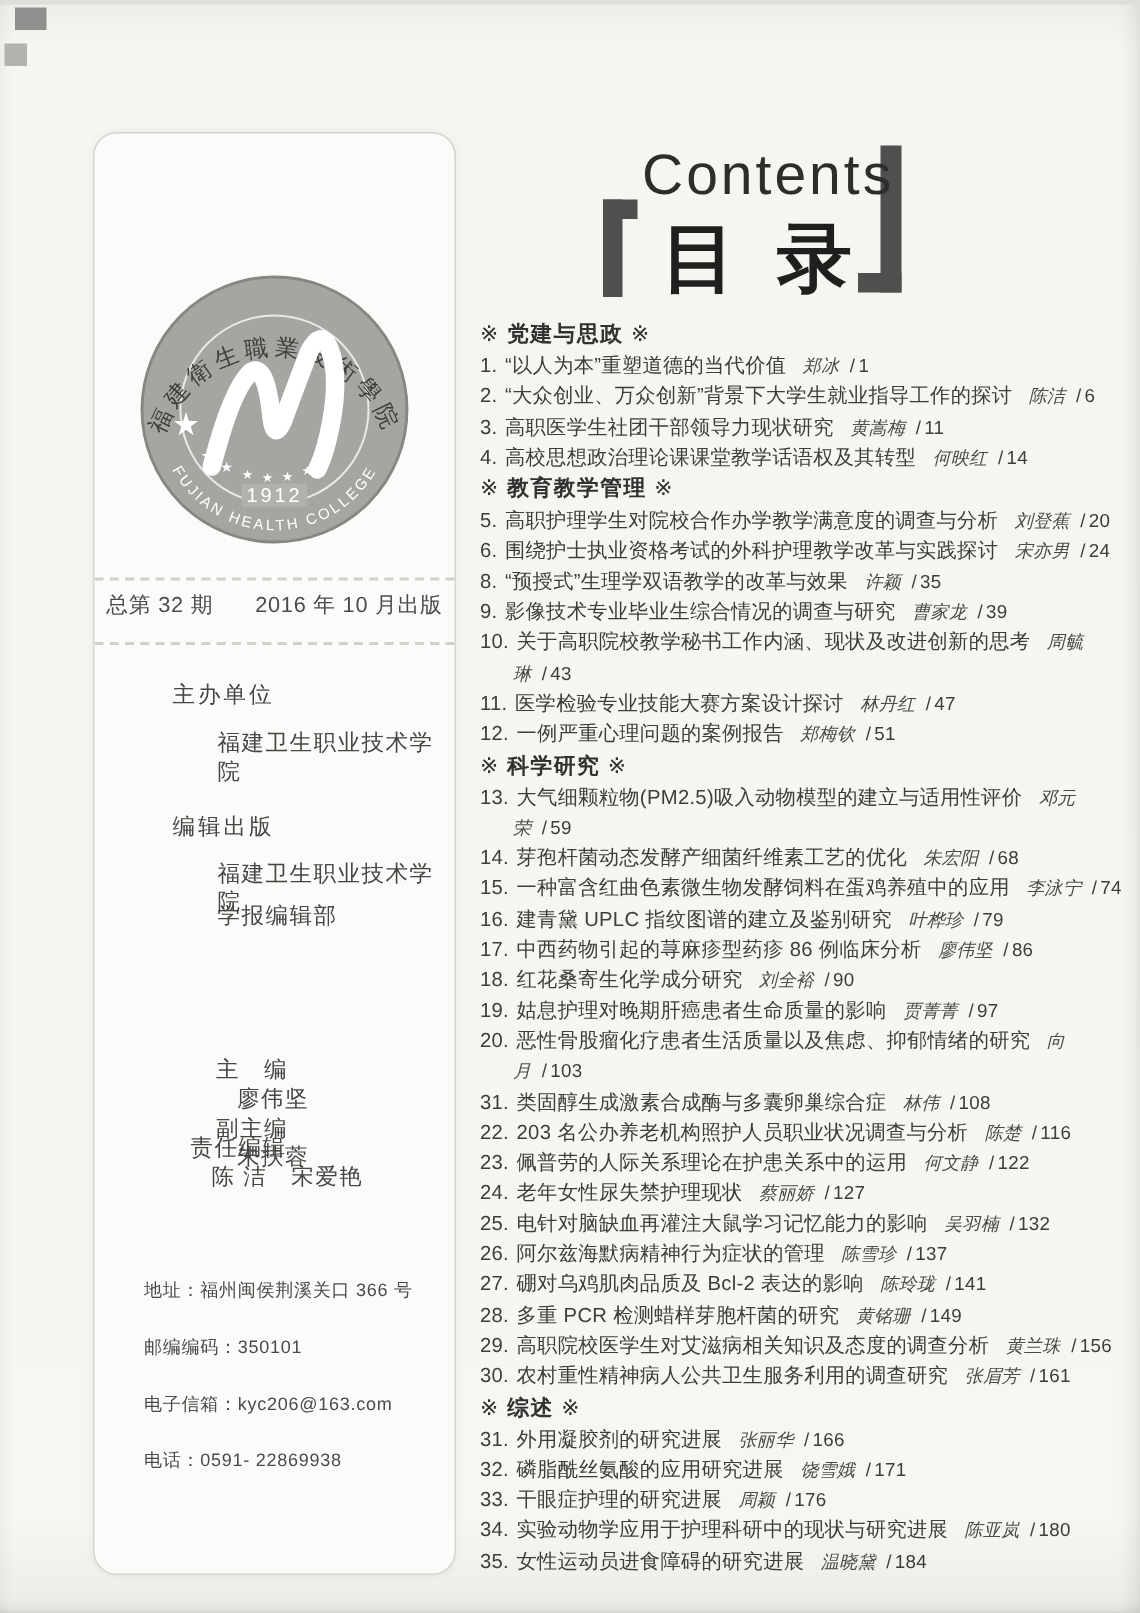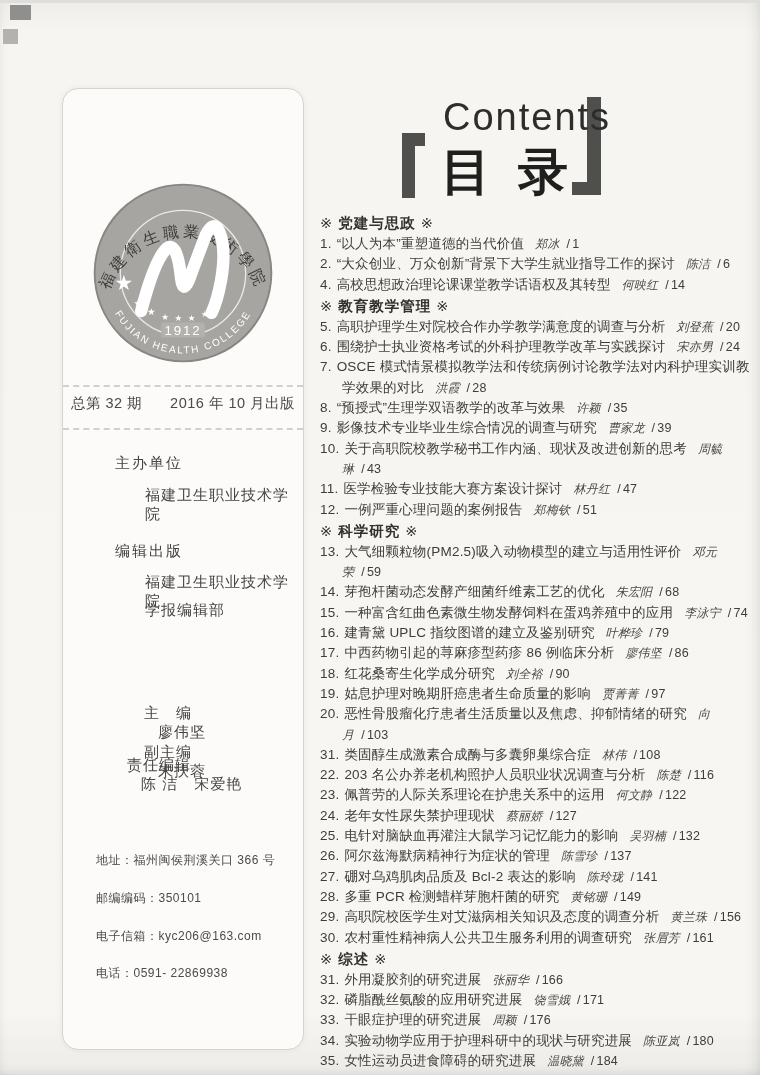--- a/index.html
+++ b/index.html
@@ -21,21 +21,21 @@
   .issue-line{position:absolute;top:305px;left:0;width:100%;display:flex;justify-content:center;gap:28px;
               font-size:14.5px;color:#4a4a48;letter-spacing:.5px;}
   .org-label{position:absolute;left:52px;font-size:15px;letter-spacing:2px;color:#454543;}
   .org-value{position:absolute;left:82px;font-size:15px;letter-spacing:1px;color:#454543;}
   .staff-row{position:absolute;font-size:15px;color:#454543;white-space:pre;letter-spacing:1px;}
   .staff-role{display:inline-block;}
   .staff-names{display:inline-block;margin-left:14px;}
   .contact-line{position:absolute;left:33px;font-size:12px;color:#4a4a48;letter-spacing:.5px;white-space:pre;}
 
   
-  .title-en{position:absolute;left:428px;top:96px;font-size:38px;color:#2d2d2b;letter-spacing:2px;margin-left:15px;}
+  .title-en{position:absolute;left:428px;top:96px;font-size:38px;color:#2d2d2b;letter-spacing:2px;}
   .title-zh{position:absolute;left:441px;top:139px;font-size:50px;font-weight:700;letter-spacing:27px;color:#1f1f1d;}
   .br-left{position:absolute;left:402px;top:133px;width:10px;height:52px;
            border-left:13px solid #4f4f4d;border-top:13px solid #4f4f4d;}
   .br-right{position:absolute;left:572px;top:97px;width:15px;height:85px;
             border-right:14px solid #4f4f4d;border-bottom:13px solid #4f4f4d;}
 
   
   .toc{position:absolute;left:320px;top:212px;width:436px;}
   .toc-section{font-weight:700;font-size:14.5px;line-height:22px;color:#313130;letter-spacing:1px;}
   .toc-section .mk{font-weight:400;margin-right:5px;}
@@ -121,25 +121,25 @@
 
   <div class="br-left"></div>
   <div class="br-right"></div>
   <div class="title-en">Contents</div>
   <div class="title-zh">目录</div>
 
   <div class="toc" id="toc-root">
       <div class="toc-section"><span class="mk">※</span><span>党建与思政</span><span class="mk2">※</span></div>
       <div class="toc-item"><span class="num">1.</span><span class="ttl">“以人为本”重塑道德的当代价值</span><span class="auth">郑冰</span><span class="pg"><span class="sep">/</span><span>1</span></span></div>
       <div class="toc-item"><span class="num">2.</span><span class="ttl">“大众创业、万众创新”背景下大学生就业指导工作的探讨</span><span class="auth">陈洁</span><span class="pg"><span class="sep">/</span><span>6</span></span></div>
+      <div class="toc-item"><span class="num">3.</span><span class="ttl">高职医学生社团干部领导力现状研究</span><span class="auth">黄嵩梅</span><span class="pg"><span class="sep">/</span><span>11</span></span></div>
       <div class="toc-item"><span class="num">4.</span><span class="ttl">高校思想政治理论课课堂教学话语权及其转型</span><span class="auth">何映红</span><span class="pg"><span class="sep">/</span><span>14</span></span></div>
       <div class="toc-section"><span class="mk">※</span><span>教育教学管理</span><span class="mk2">※</span></div>
       <div class="toc-item"><span class="num">5.</span><span class="ttl">高职护理学生对院校合作办学教学满意度的调查与分析</span><span class="auth">刘登蕉</span><span class="pg"><span class="sep">/</span><span>20</span></span></div>
       <div class="toc-item"><span class="num">6.</span><span class="ttl">围绕护士执业资格考试的外科护理教学改革与实践探讨</span><span class="auth">宋亦男</span><span class="pg"><span class="sep">/</span><span>24</span></span></div>
-      <div class="toc-item"><span class="num">7.</span><span class="ttl">OSCE 模式情景模拟教学法和传统病例讨论教学法对内科护理实训教学效果的对比</span><span class="auth">洪霞</span><span class="pg"><span class="sep">/</span><span>28</span></span></div>
       <div class="toc-item"><span class="num">8.</span><span class="ttl">“预授式”生理学双语教学的改革与效果</span><span class="auth">许颖</span><span class="pg"><span class="sep">/</span><span>35</span></span></div>
       <div class="toc-item"><span class="num">9.</span><span class="ttl">影像技术专业毕业生综合情况的调查与研究</span><span class="auth">曹家龙</span><span class="pg"><span class="sep">/</span><span>39</span></span></div>
       <div class="toc-item"><span class="num">10.</span><span class="ttl">关于高职院校教学秘书工作内涵、现状及改进创新的思考</span><span class="auth">周毓琳</span><span class="pg"><span class="sep">/</span><span>43</span></span></div>
       <div class="toc-item"><span class="num">11.</span><span class="ttl">医学检验专业技能大赛方案设计探讨</span><span class="auth">林丹红</span><span class="pg"><span class="sep">/</span><span>47</span></span></div>
       <div class="toc-item"><span class="num">12.</span><span class="ttl">一例严重心理问题的案例报告</span><span class="auth">郑梅钦</span><span class="pg"><span class="sep">/</span><span>51</span></span></div>
       <div class="toc-section"><span class="mk">※</span><span>科学研究</span><span class="mk2">※</span></div>
       <div class="toc-item"><span class="num">13.</span><span class="ttl">大气细颗粒物(PM2.5)吸入动物模型的建立与适用性评价</span><span class="auth">邓元荣</span><span class="pg"><span class="sep">/</span><span>59</span></span></div>
       <div class="toc-item"><span class="num">14.</span><span class="ttl">芽孢杆菌动态发酵产细菌纤维素工艺的优化</span><span class="auth">朱宏阳</span><span class="pg"><span class="sep">/</span><span>68</span></span></div>
       <div class="toc-item"><span class="num">15.</span><span class="ttl">一种富含红曲色素微生物发酵饲料在蛋鸡养殖中的应用</span><span class="auth">李泳宁</span><span class="pg"><span class="sep">/</span><span>74</span></span></div>
       <div class="toc-item"><span class="num">16.</span><span class="ttl">建青黛 UPLC 指纹图谱的建立及鉴别研究</span><span class="auth">叶桦珍</span><span class="pg"><span class="sep">/</span><span>79</span></span></div>

